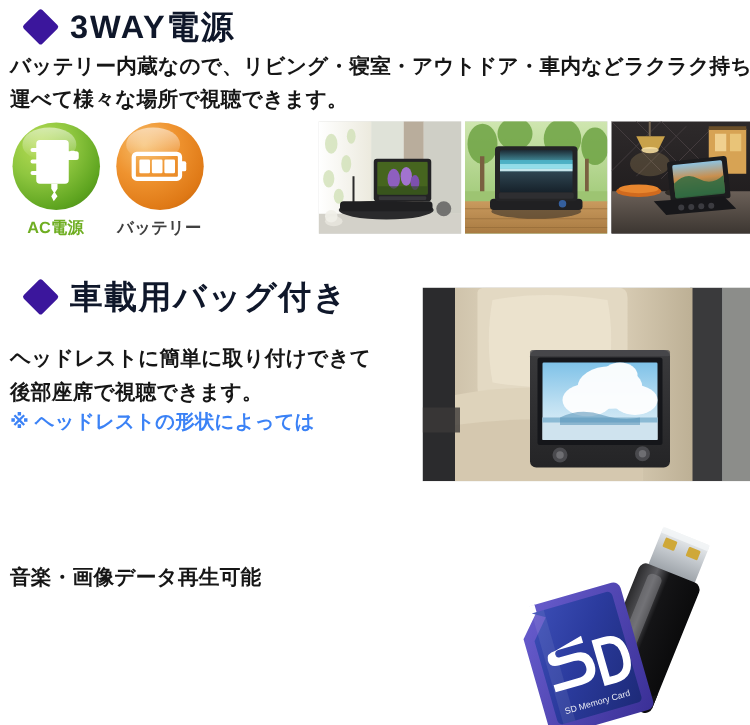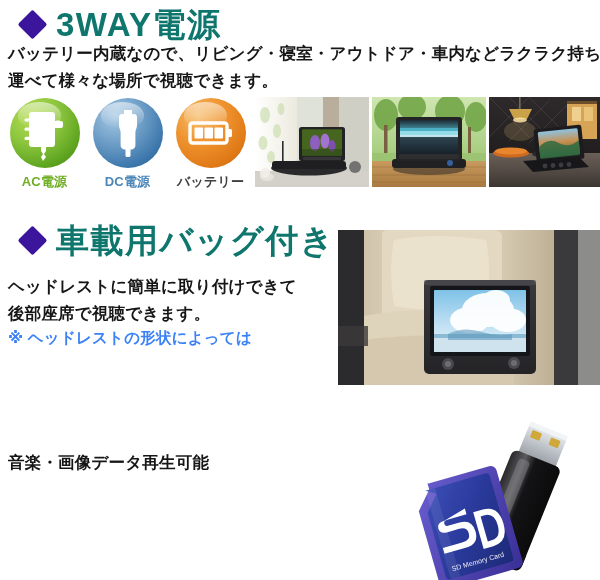--- a/index.html
+++ b/index.html
@@ -26,23 +26,23 @@
     white-space: nowrap;
   }
   .diamond {
     width: 21px; height: 21px;
     background: #3b169c;
     transform: rotate(45deg);
     flex: 0 0 auto;
     border-radius: 2px;
   }
   .feature-title {
-    font-size: 33px;
+    font-size: 26px;
     font-weight: 700;
-    color: #0f766e;
+    color: #0f172a;
     letter-spacing: 1.5px;
     line-height: 1;
   }
 
   
   .body-text {
     position: absolute;
     font-size: 16.5px;
     line-height: 1.62;
     color: #161616;
@@ -130,33 +130,20 @@
                      a3 3 0 0 1 -3 3 h-20 a3 3 0 0 1 -3 -3 v-4 h-3 a1.6 1.6 0 0 1 0 -3.2 h3 v-6
                      h-3 a1.6 1.6 0 0 1 0 -3.2 h3 v-6 h-3 a1.6 1.6 0 0 1 0 -3.2 h3 v-3.4 a3 3 0 0 1 3 -3z"></path>
             <rect x="46" y="22.5" width="4" height="3" rx="1"></rect>
             <path d="M31 49 h5 v4 l-2 3 2 3 -3 4 -2 -4 2 -3 -2 -3z"></path>
           </g>
         </svg>
       </div>
       <div class="power-label" style="color:#6fae22">AC電源</div>
     </div>
 
-    <div class="power-item">
-      <div class="orb orb-blue">
-        <svg viewBox="0 0 70 70" aria-hidden="true">
-          <g fill="#ffffff">
-            <path d="M31 12 h8 v4 h2 c2 0 3 1.4 3 3.2 v8 c0 3 -1.6 4.6 -1.6 7 v13
-                     c0 2.4 -1.8 4.2 -4.2 4.2 h-6.4 c-2.4 0 -4.2 -1.8 -4.2 -4.2 v-13
-                     c0 -2.4 -1.6 -4 -1.6 -7 v-8 c0 -1.8 1 -3.2 3 -3.2 h2z"></path>
-            <rect x="32.5" y="47" width="5" height="12" rx="1.6"></rect>
-          </g>
-        </svg>
-      </div>
-      <div class="power-label" style="color:#4b86b8">DC電源</div>
-    </div>
 
     <div class="power-item">
       <div class="orb orb-orange">
         <svg viewBox="0 0 70 70" aria-hidden="true">
           <g fill="none" stroke="#ffffff" stroke-width="3.4">
             <rect x="14" y="25" width="37" height="20" rx="2.5"></rect>
           </g>
           <rect x="51" y="31" width="5" height="8" rx="1.5" fill="#ffffff"></rect>
           <g fill="#ffffff">
             <rect x="18.5" y="29.5" width="8.5" height="11" rx="1"></rect>

